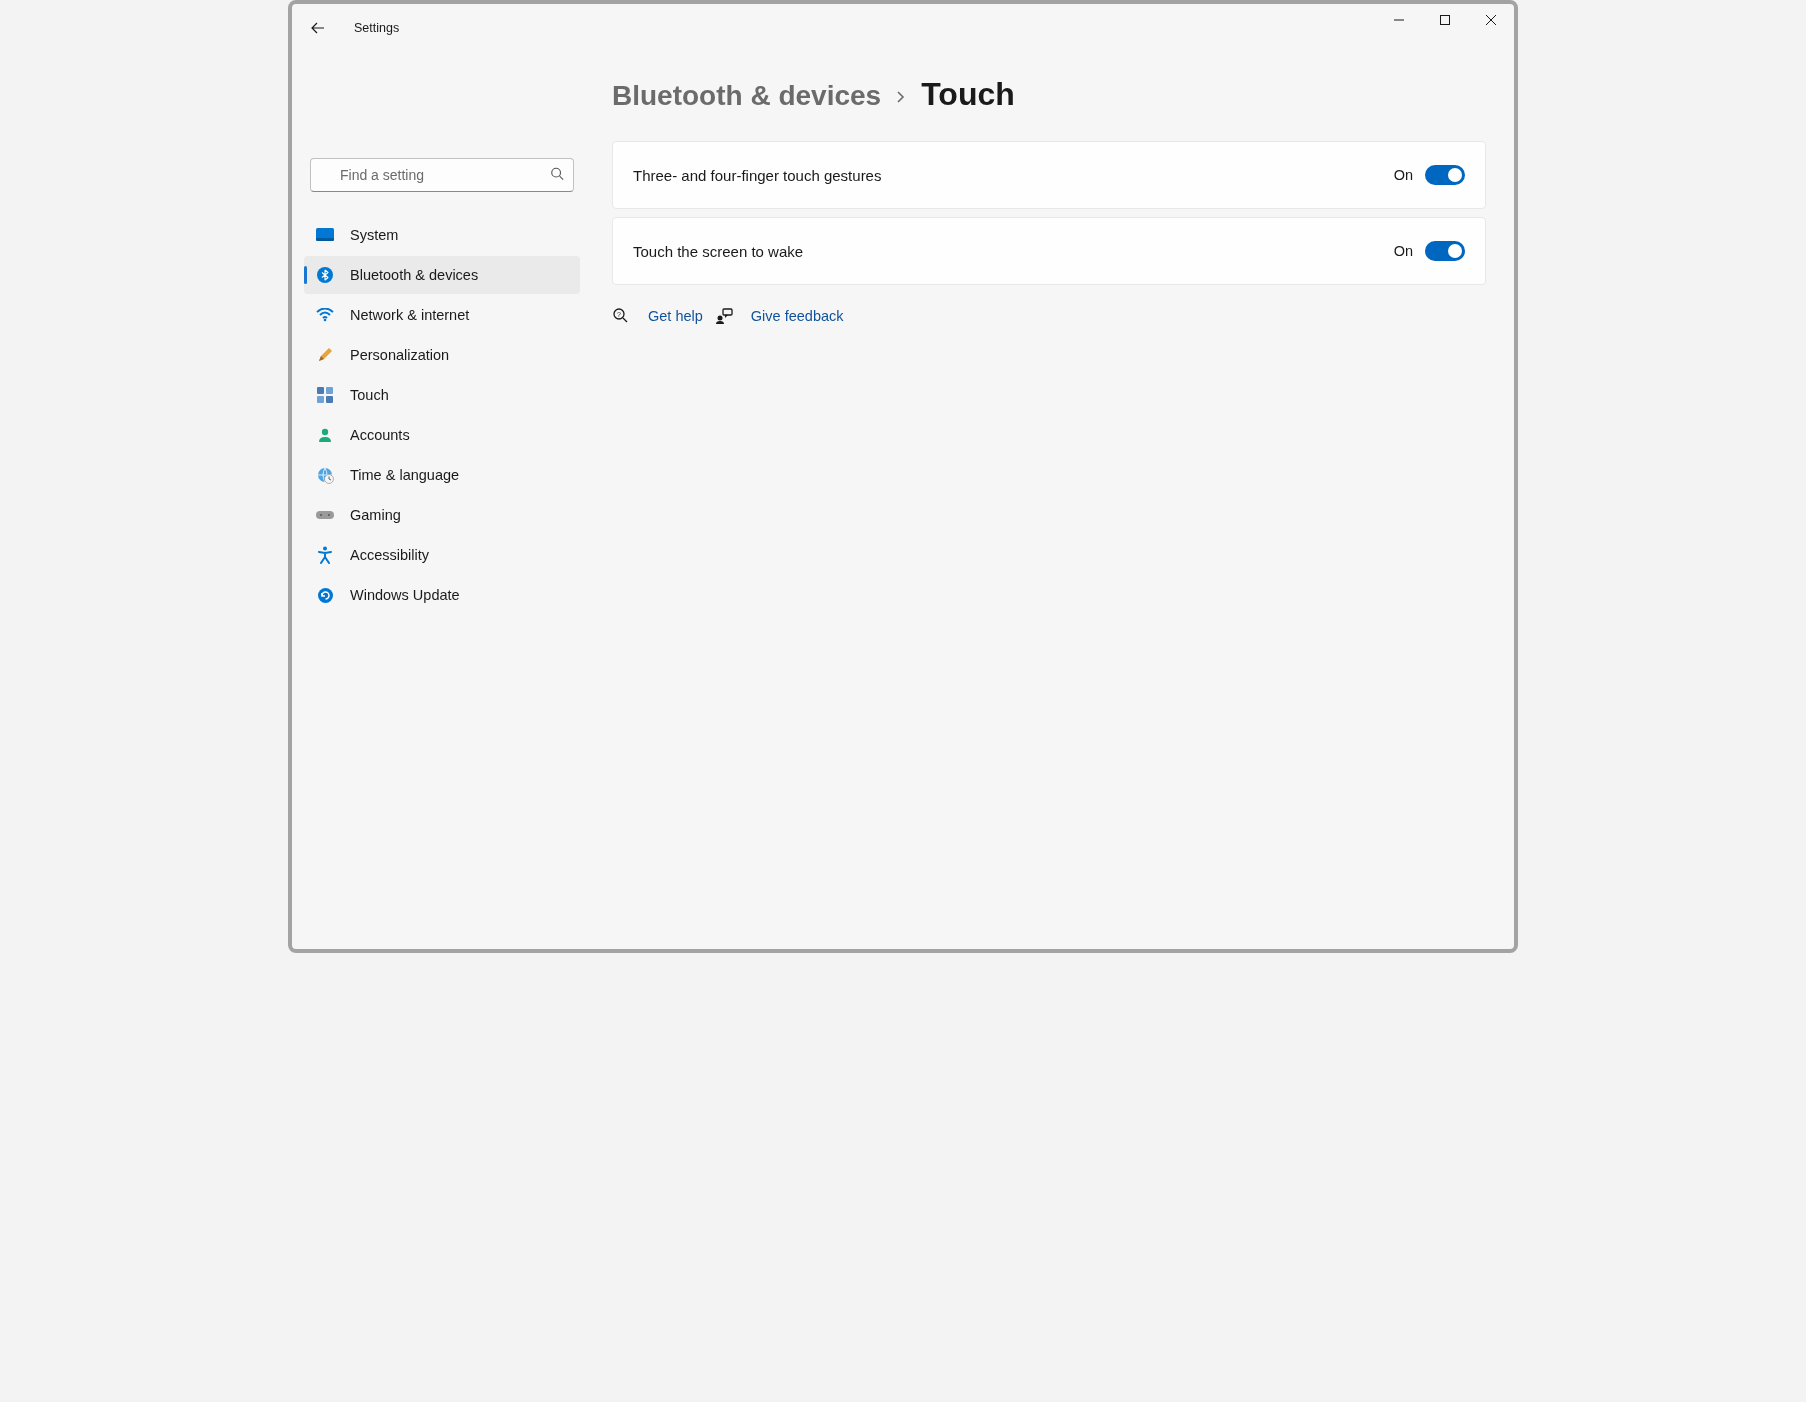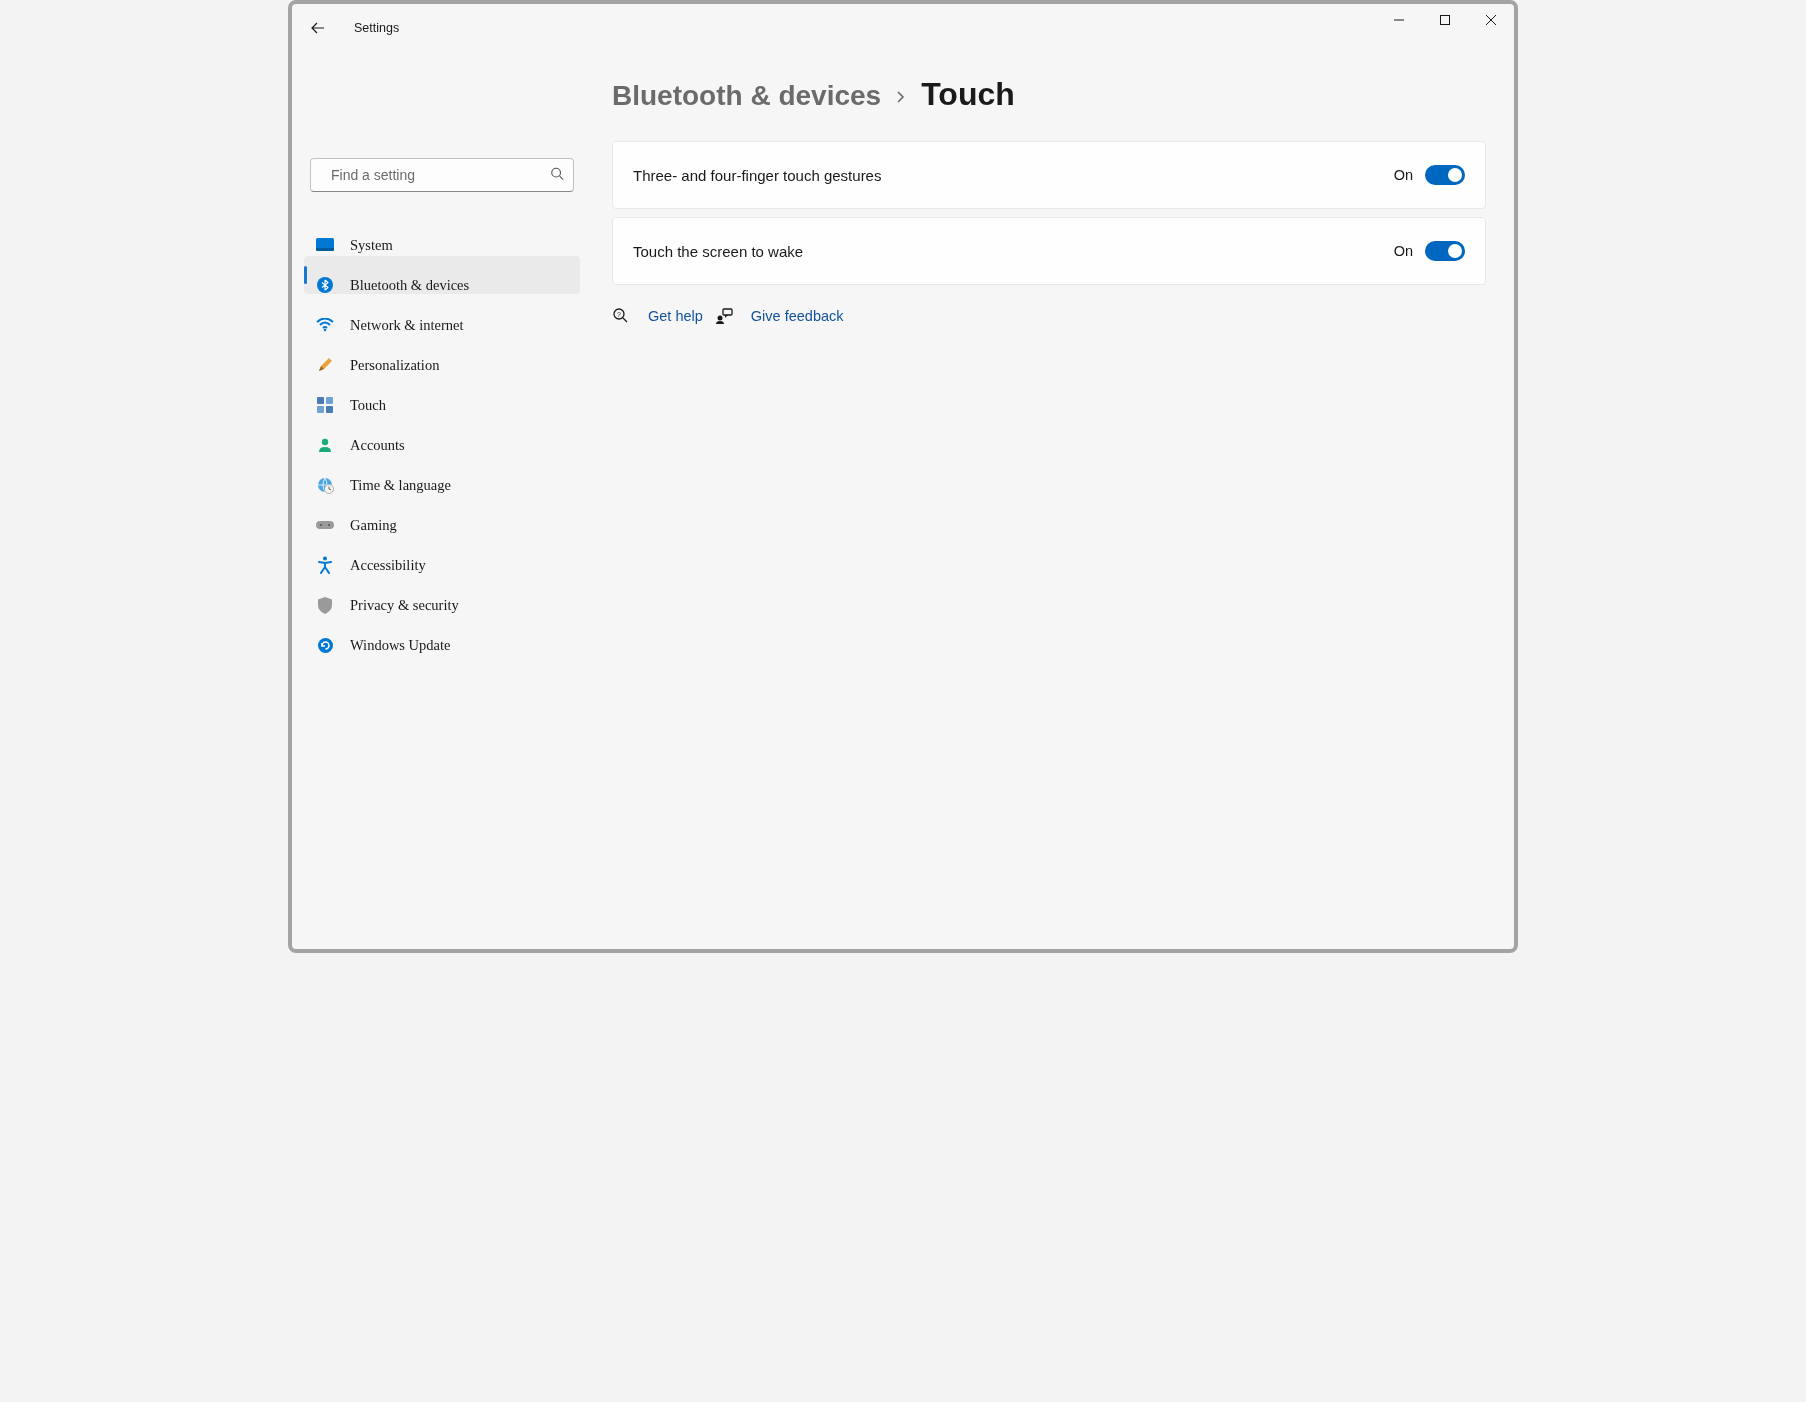--- a/index.html
+++ b/index.html
@@ -79,46 +79,45 @@
     position: relative;
     margin: 0 6px 10px 6px;
   }
   .search-input {
     width: 100%;
     height: 34px;
     border: 1px solid #c1c1c1;
     border-bottom: 1.5px solid #888;
     border-radius: 4px;
     background: #fdfdfd;
-    padding: 0 34px 0 20px;
+    padding: 0 34px 0 29px;
     font-size: 14px;
     color: #555;
     outline: none;
   }
   .search-input::placeholder { color: #6b6b6b; }
   .search-icon {
     position: absolute;
     right: 10px;
     top: 50%;
     transform: translateY(-50%);
     color: #555;
   }
   .nav-list { display: flex; flex-direction: column; gap: 2px; margin-top:4px;}
   .nav-item {
     display: flex;
-    align-items: flex-end;
+    align-items: center;
     gap: 16px;
     height: 38px;
     padding: 0 12px;
     border-radius: 4px;
     cursor: pointer;
     font-size: 14.5px;
     color: #1a1a1a;
     position: relative;
-    font-family: Liberation Serif, serif;
   }
   .nav-item.active { background: #eaeaea; }
   .nav-item.active::before {
     content: "";
     position: absolute;
     left: 0px;
     top: 10px;
     bottom: 10px;
     width: 3px;
     border-radius: 2px;
@@ -369,28 +368,20 @@
         <div class="nav-item">
           <span class="nav-icon">
             <svg width="16" height="18" viewBox="0 0 16 18">
                 <circle cx="8" cy="2.5" r="2" fill="#0078d4"></circle>
                 <path d="M2 6 L8 7 L14 6 M8 7 V11 M8 11 L4 17 M8 11 L12 17" stroke="#0078d4" stroke-width="2" stroke-linecap="round" fill="none"></path>
               </svg>
           </span>
           <span>Accessibility</span>
         </div>
 
-        <div class="nav-item">
-          <span class="nav-icon">
-            <svg width="14" height="17" viewBox="0 0 14 17">
-                <path d="M7 0 L14 2.5 V8 Q14 14 7 17 Q0 14 0 8 V2.5 Z" fill="#9a9a9a"></path>
-              </svg>
-          </span>
-          <span>Privacy &amp; security</span>
-        </div>
 
         <div class="nav-item">
           <span class="nav-icon">
             <svg width="17" height="17" viewBox="0 0 17 17">
                 <circle cx="8.5" cy="8.5" r="7.5" fill="#0078d4"></circle>
                 <path d="M5 8.5 A3.5 3.5 0 1 1 8.5 12" stroke="#fff" stroke-width="1.5" fill="none"></path>
                 <path d="M5 6 V9 H8" stroke="#fff" stroke-width="1.5" fill="none"></path>
               </svg>
           </span>
           <span>Windows Update</span>

